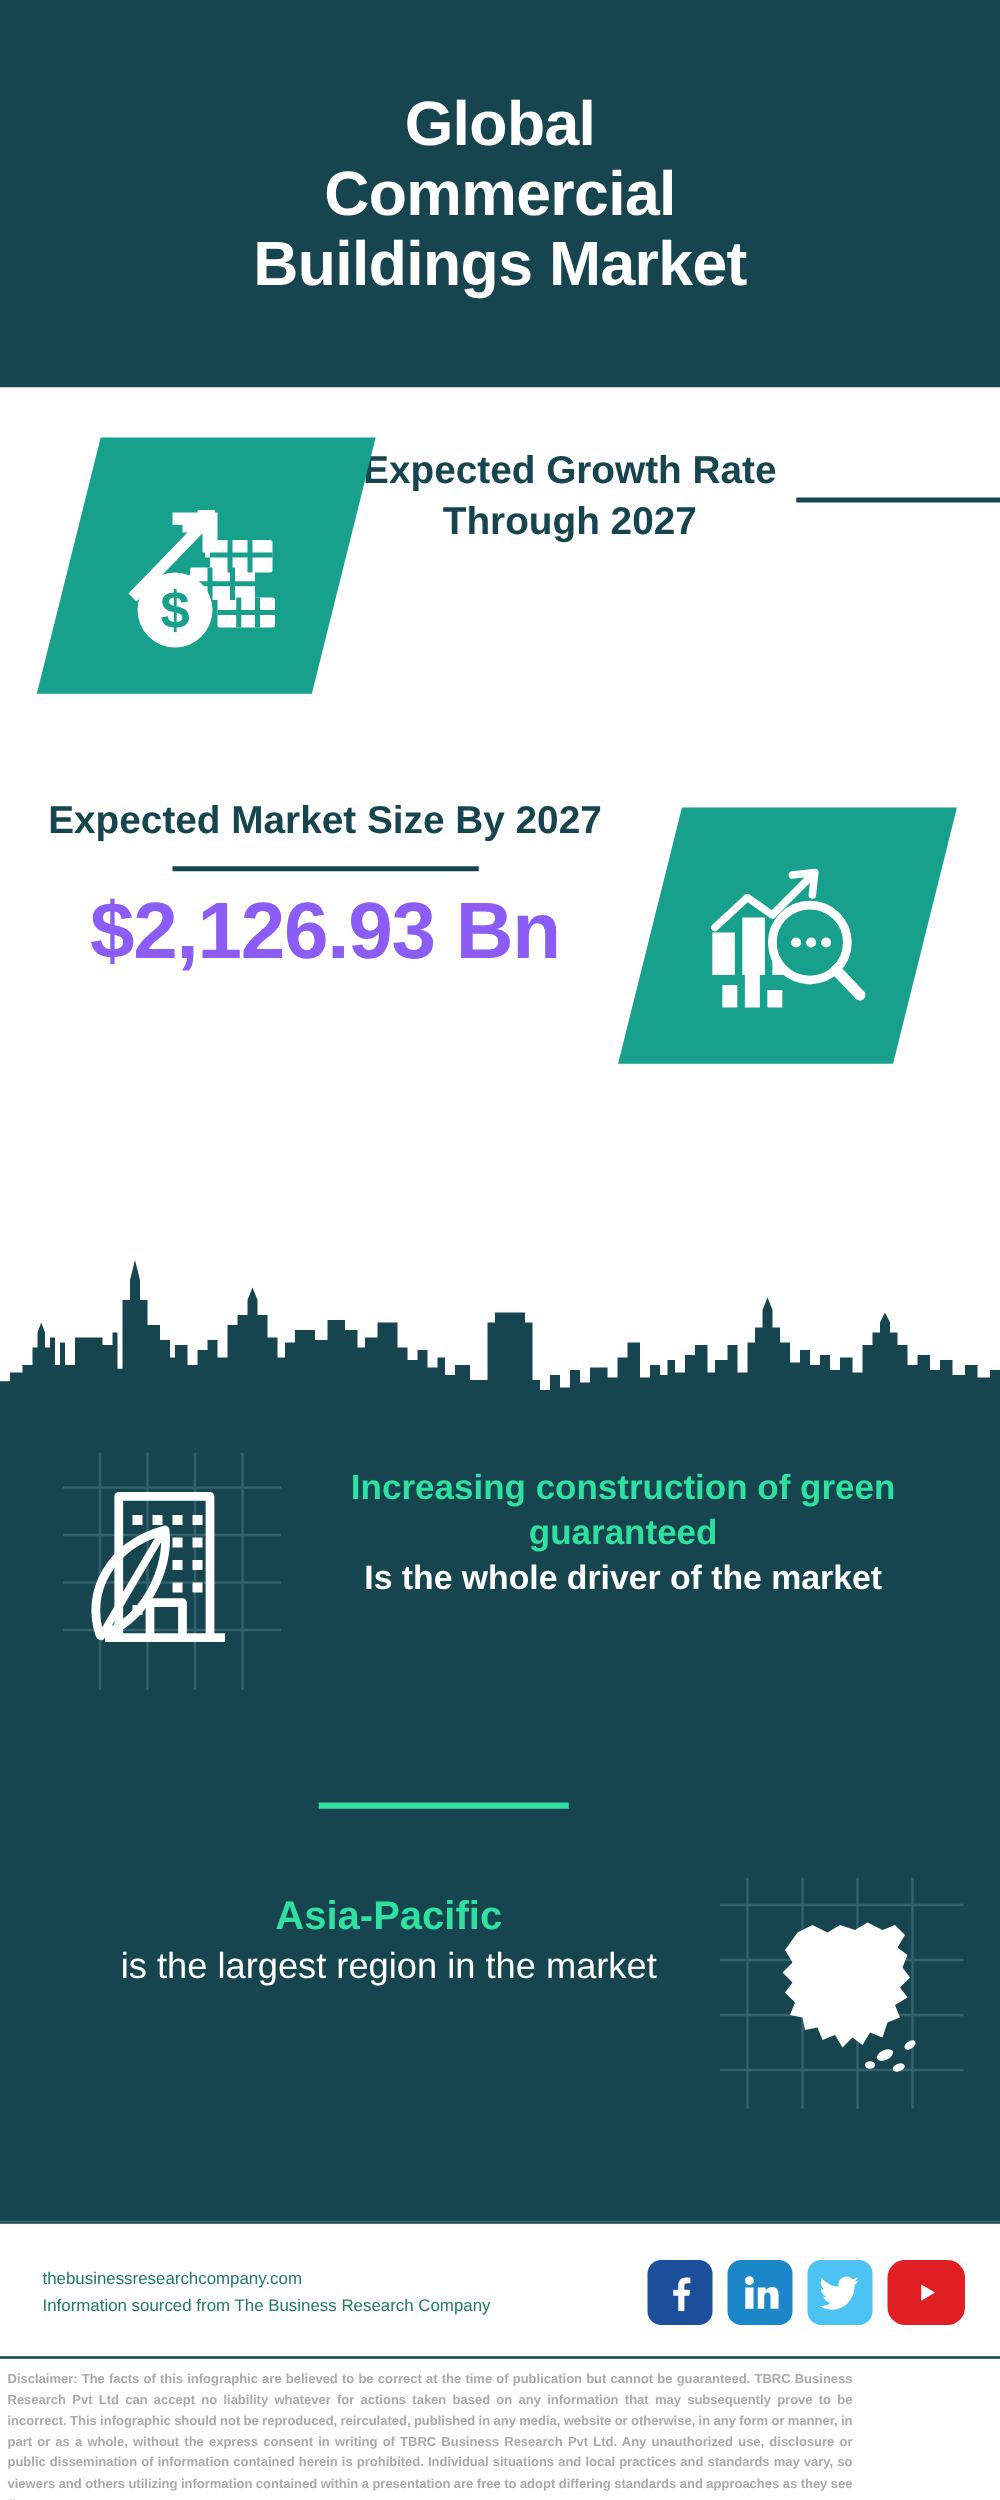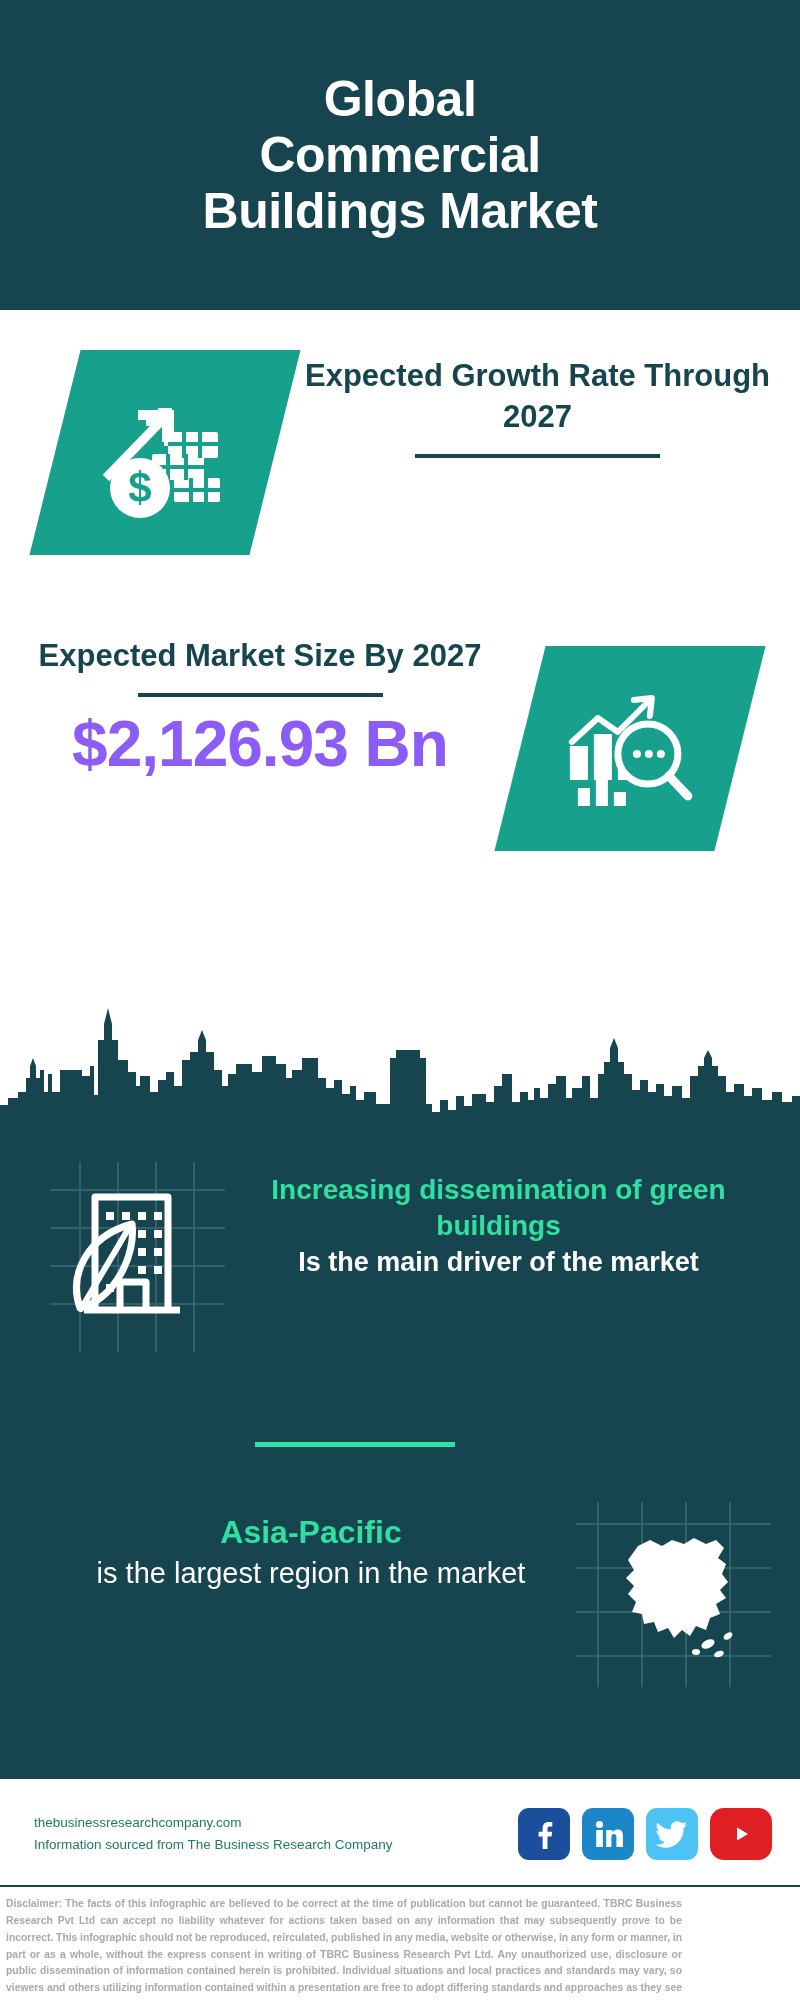--- a/index.html
+++ b/index.html
@@ -41,21 +41,21 @@
   .para-badge{
     width:220px;height:205px;
     background:#17a08c;
     transform:skewX(-14deg);
     margin-left:55px;
     display:flex;align-items:center;justify-content:center;
     flex:none;
   }
   .para-inner{transform:skewX(14deg);display:flex;align-items:center;justify-content:center;}
   .stat1-text{
-    flex:1;display:flex;flex-direction:column;align-items:center;
+    flex:1;display:flex;align-items:center;
     padding-top:6px;
   }
   .stat-label{
     color:#17454f;font-size:31px;font-weight:bold;text-align:center;line-height:1.32;
   }
   .rule{
     width:245px;height:4px;background:#17454f;margin:16px 0 10px 0;
   }
   .stat-value{
     color:#17a08c;font-size:62px;font-weight:bold;letter-spacing:-1px;line-height:1.1;
@@ -282,22 +282,22 @@
               <rect x="104" y="86" width="8" height="8"></rect>
             <rect x="88" y="104" width="8" height="8"></rect>
               <rect x="104" y="104" width="8" height="8"></rect>
             <rect x="56" y="122" width="8" height="8"></rect>
           </g>
           <path d="M30,146 C18,112 38,74 82,62 C86,92 66,136 30,146 Z" fill="none" stroke="#ffffff" stroke-width="7" stroke-linejoin="round"></path>
           <path d="M31,147 L80,64" fill="none" stroke="#ffffff" stroke-width="6" stroke-linecap="round"></path>
         </svg>
       </div>
       <div class="driver-text">
-        <span class="accent-line">Increasing dissemination of green buildings</span>
-        <span class="white-line">Is the main driver of the market</span>
+        <span class="accent-line">Increasing construction of green guaranteed</span>
+        <span class="white-line">Is the whole driver of the market</span>
       </div>
     </div>
 
     <div class="mid-divider"></div>
 
     <div class="region-row">
       <div class="region-text">
         <span class="region-accent">Asia-Pacific</span>
         <span class="region-white">is the largest region in the market</span>
       </div>

